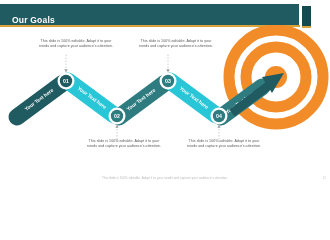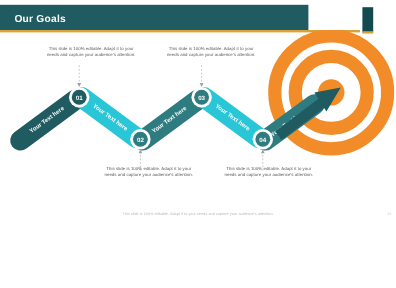--- a/index.html
+++ b/index.html
@@ -6,23 +6,23 @@
   body{
     width:330px;height:186px;overflow:hidden;
     background:#ffffff;
     font-family:"Liberation Sans", sans-serif;
     position:relative;
   }
   #slide{position:absolute;inset:0;background:#fff;overflow:hidden;}
 
   
   .titlebar{
-    position:absolute;left:0;top:4px;width:257px;height:21px;
+    position:absolute;left:0;top:4px;width:299px;height:21px;
     background:#1f5b60;
-    display:flex;align-items:center;
+    display:flex;align-items:flex-end;
   }
   .titlebar .bar-underline{
     position:absolute;left:0;bottom:-2px;width:300px;height:2px;background:#d9a23a;
   }
   .title-text{
     color:#ffffff;font-size:8.5px;font-weight:bold;
     margin-left:12px;letter-spacing:.2px;white-space:nowrap;
   }
   .title-accent{
     position:absolute;left:302px;top:6px;width:9px;height:21px;

